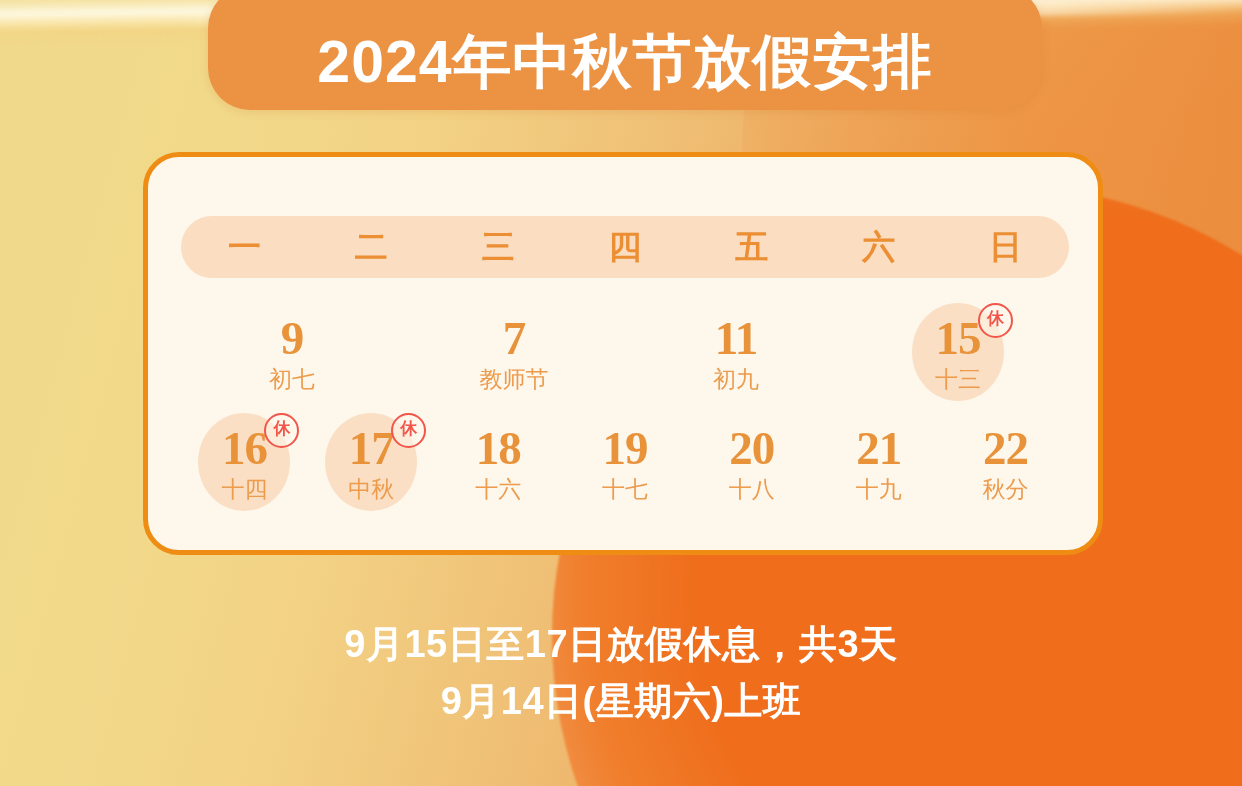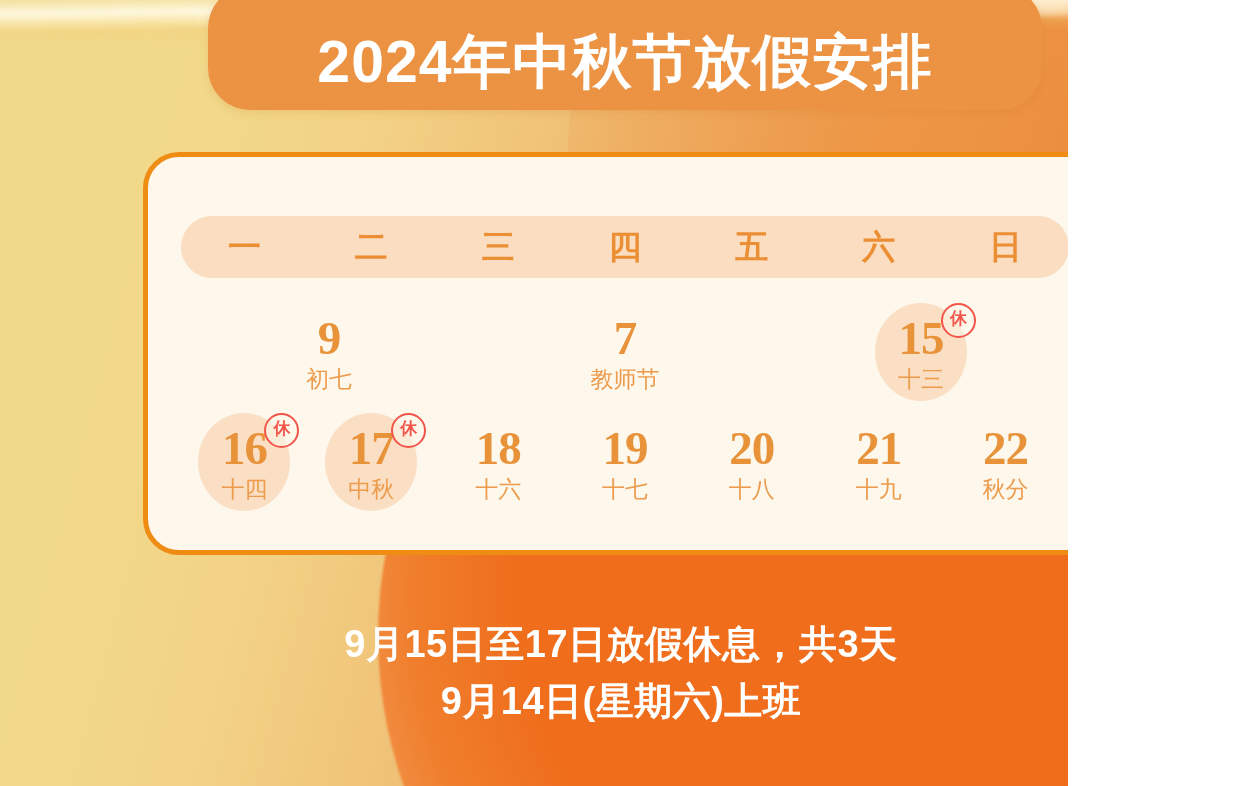--- a/index.html
+++ b/index.html
@@ -8,21 +8,21 @@
   }
   body {
     width: 1242px;
     height: 786px;
     overflow: hidden;
     font-family: "Liberation Sans", "DejaVu Sans", sans-serif;
   }
 
   #poster {
     position: relative;
-    width: 1068px;
+    width: 1242px;
     height: 786px;
     overflow: hidden;
     background: linear-gradient(105deg,
         #f0d98b 0%,
         #f2d98a 18%,
         #f3d285 32%,
         #efc076 48%,
         #eeae63 62%,
         #ec9c4d 76%,
         #ea8f3f 88%,
@@ -265,20 +265,24 @@
     <div class="weeks">
         <div class="week-row">
           <div class="day-cell">
             <div class="day-num">9</div>
             <div class="day-lunar">初七</div>
           </div>
           <div class="day-cell">
             <div class="day-num">7</div>
             <div class="day-lunar">教师节</div>
           </div>
+          <div class="day-cell">
+            <div class="day-num">11</div>
+            <div class="day-lunar">初九</div>
+          </div>
           <div class="day-cell rest">
             <div class="day-disc"></div>
             <div class="day-num">15</div>
             <div class="day-lunar">十三</div>
             <div class="day-badge">休</div>
           </div>
         </div>
         <div class="week-row">
           <div class="day-cell rest">
             <div class="day-disc"></div>

